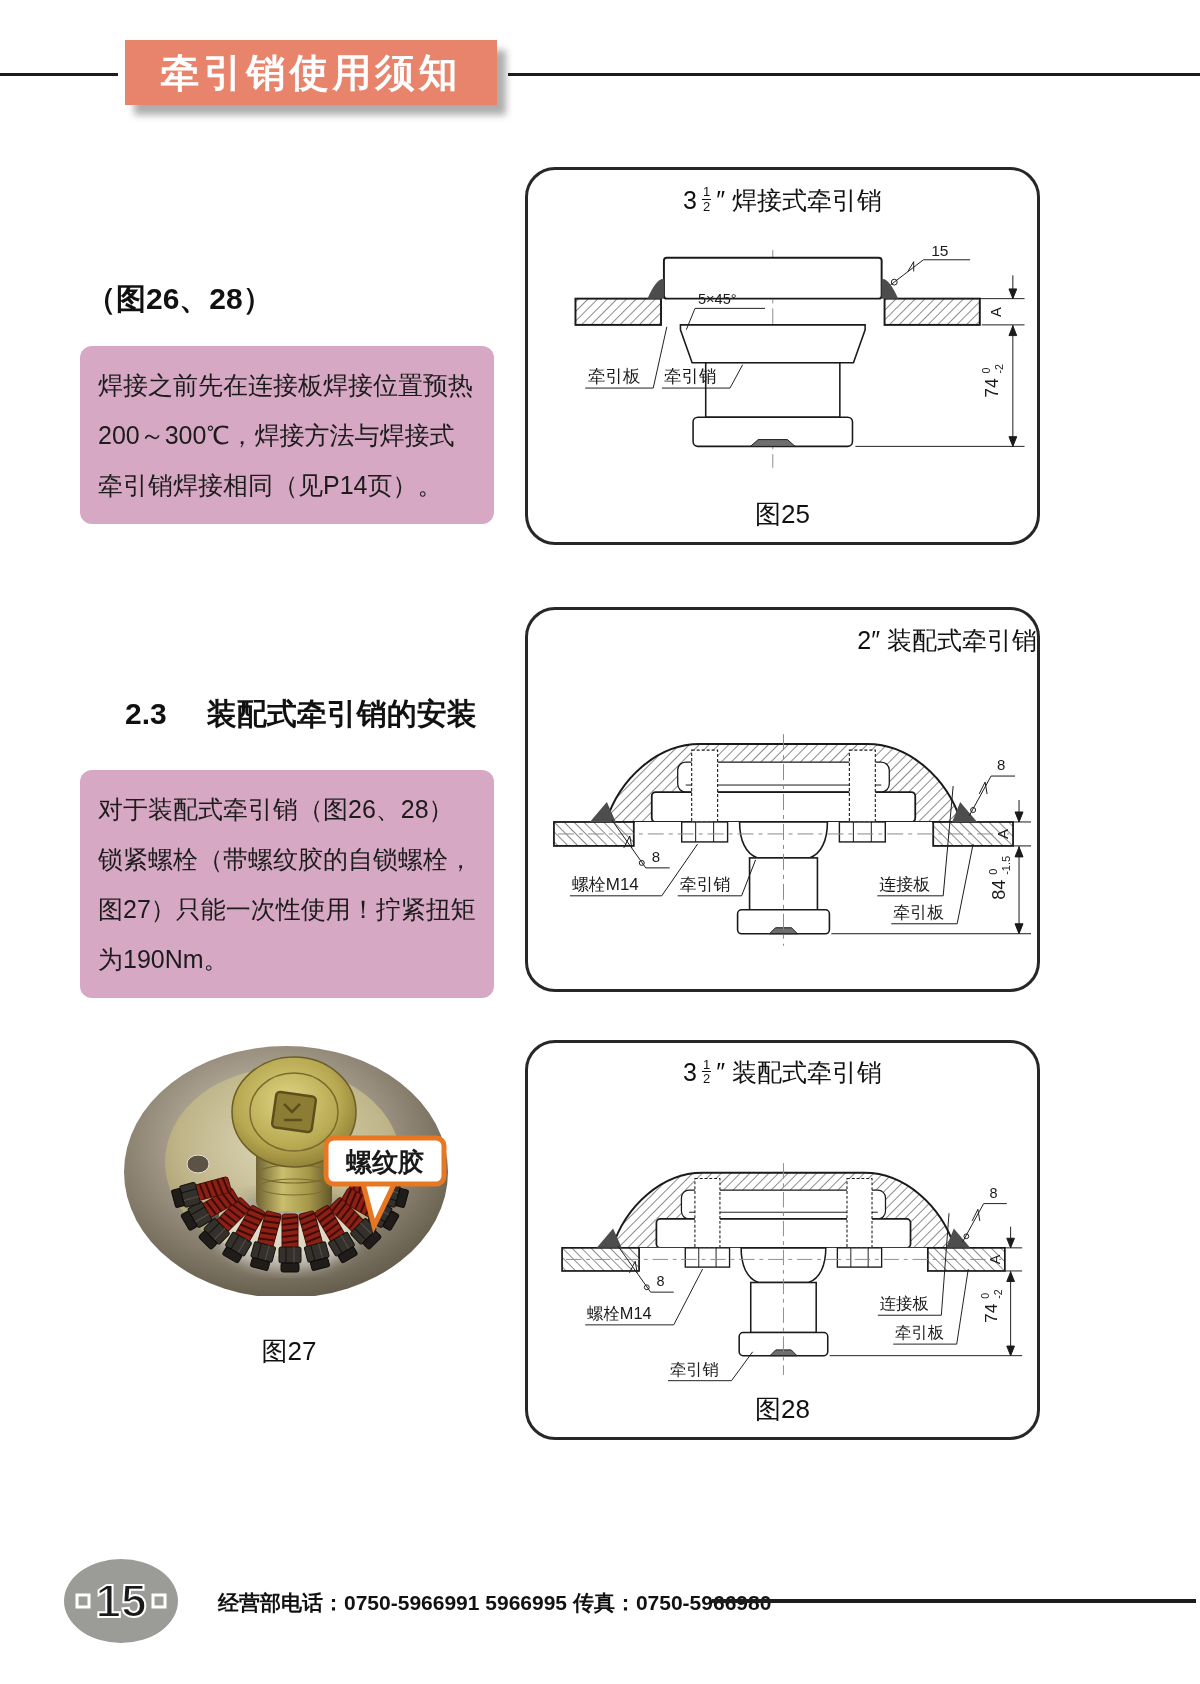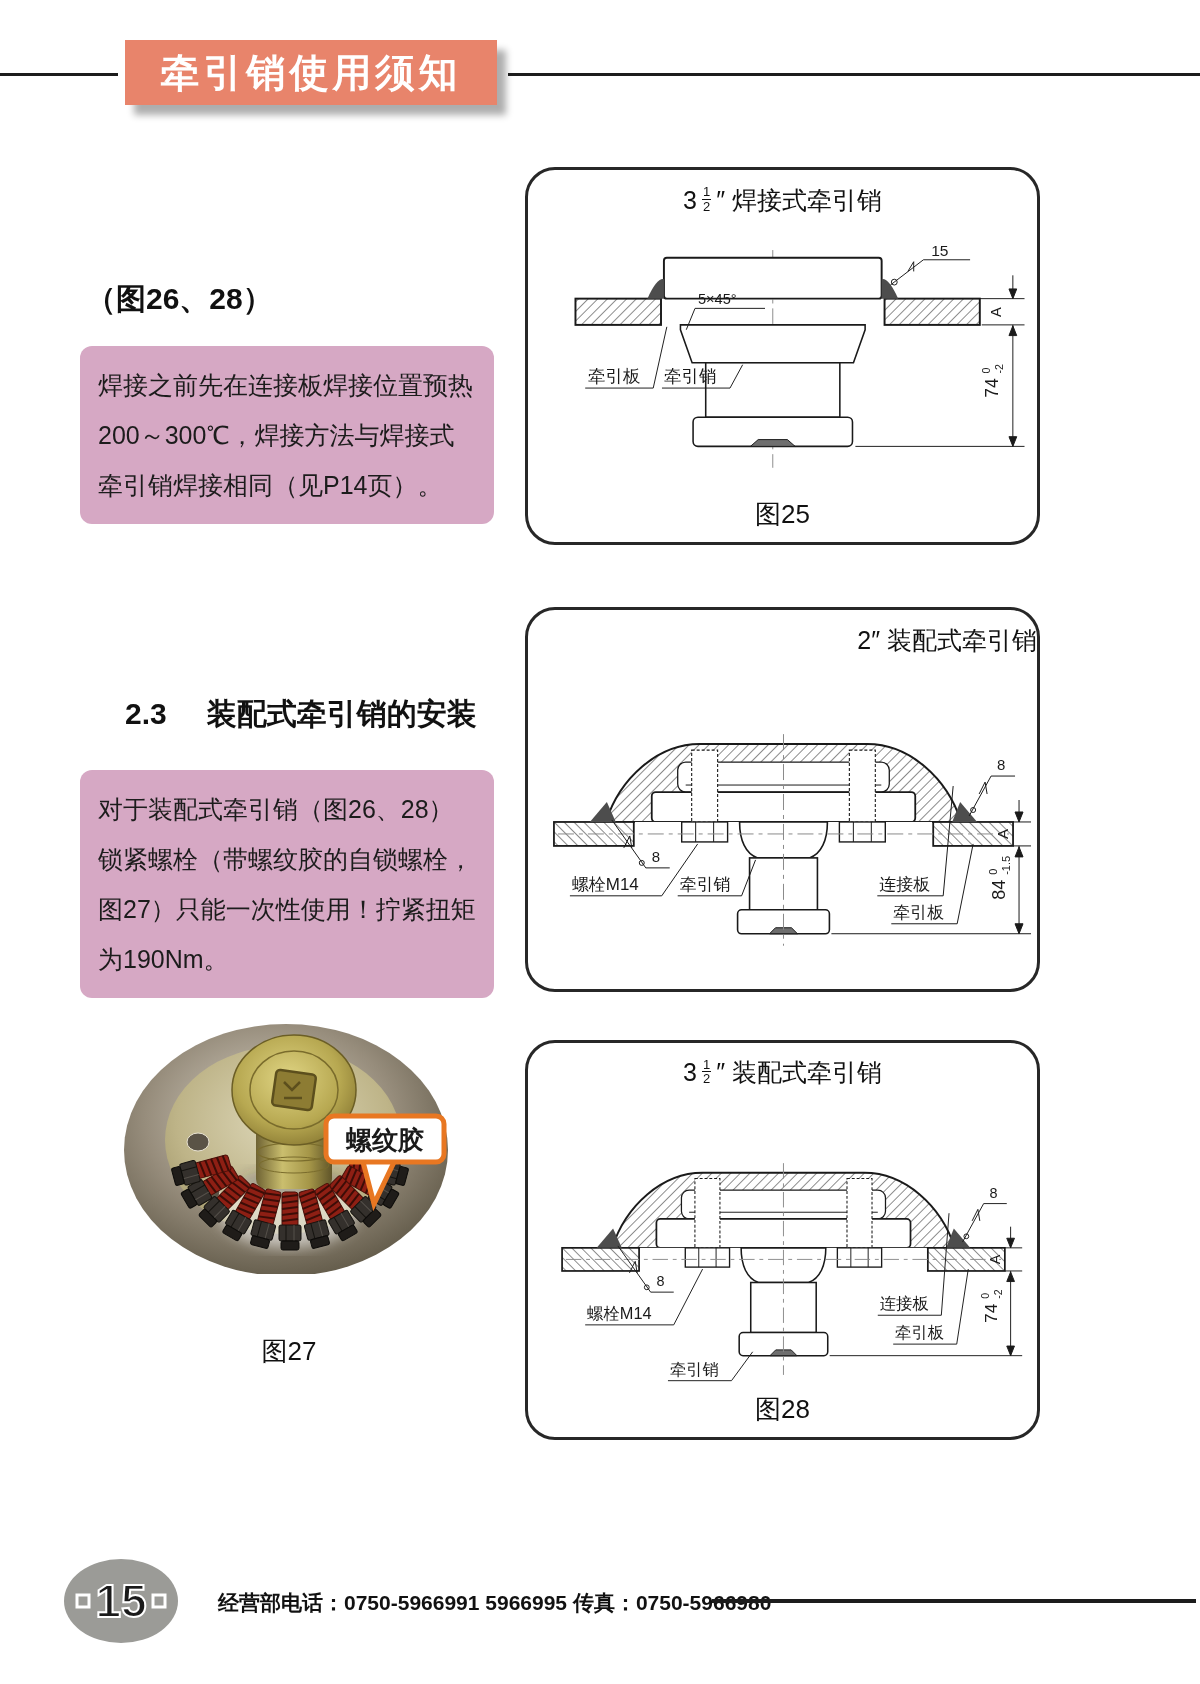--- a/index.html
+++ b/index.html
@@ -16,21 +16,21 @@
   .panel{position:absolute;border:3px solid #272727;border-radius:30px;background:#fff;
          display:flex;flex-direction:column;box-sizing:border-box;}
   .panel-title{text-align:center;font-size:25px;color:#111;padding-top:13px;height:35px;
                display:flex;align-items:center;justify-content:center;gap:3px;}
   .frac{display:inline-flex;flex-direction:column;align-items:center;font-size:13px;line-height:1.05;
         margin:0 2px;transform:translateY(-1px);font-weight:normal;}
   .frac .fnum{border-bottom:1.3px solid #111;padding:0 1px;}
   .panel-caption{text-align:center;font-size:26px;color:#111;padding:2px 0 10px 0;}
   svg{display:block;}
   .dtext{font-family:"Liberation Sans",sans-serif;fill:#1a1a1a;}
-  .photo-wrap{position:absolute;left:88px;top:1002px;width:402px;height:272px;}
+  .photo-wrap{position:absolute;left:88px;top:1024px;width:402px;height:272px;}
   .photo-caption{position:absolute;left:88px;top:1334px;width:402px;text-align:center;font-size:26px;color:#111;}
   .footer-contact{position:absolute;left:218px;top:1589px;font-size:21px;font-weight:bold;color:#111;white-space:nowrap;}
   .badge{position:absolute;left:62px;top:1557px;}
 </style>
 </head>
 <body>
 
 <div class="page">
 
   <div class="rule" style="left:0;top:73px;width:118px;height:3px;"></div>

